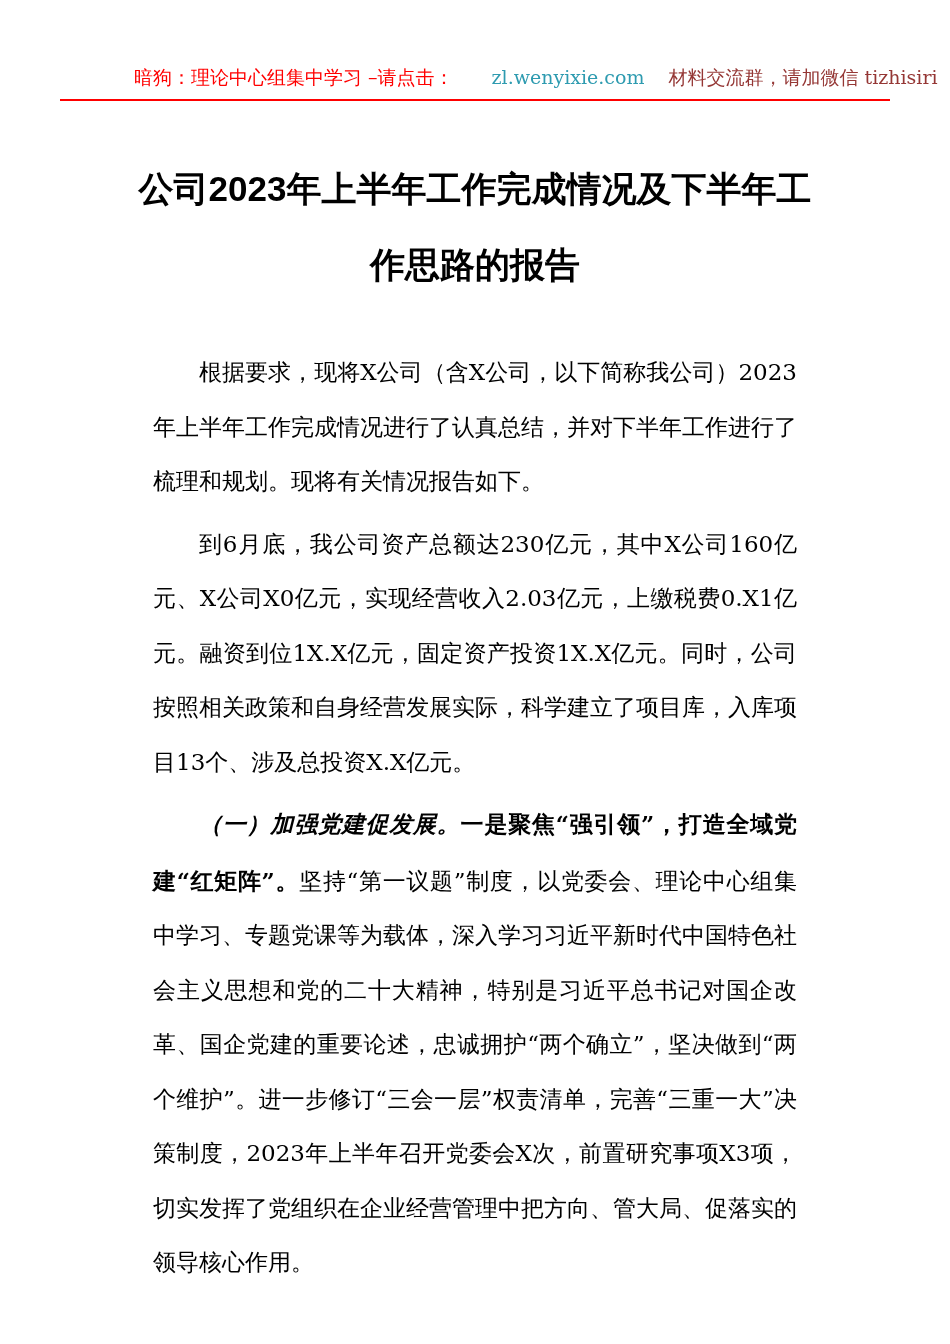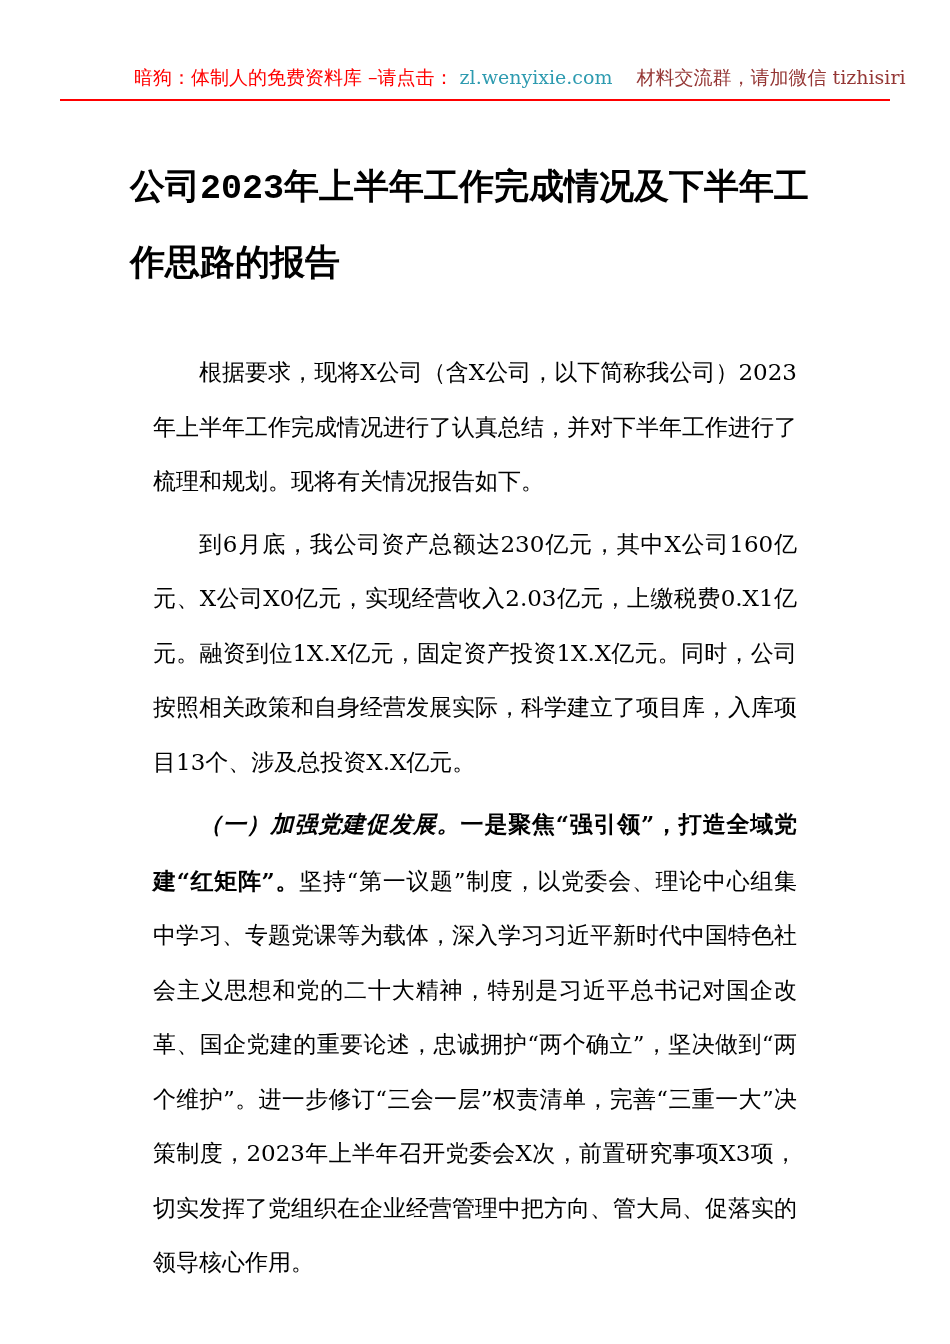--- a/index.html
+++ b/index.html
@@ -29,39 +29,41 @@
   .banner-site {
     color: #ff0000;
   }
   .banner-prompt {
     color: #ff0000;
   }
   .banner-link {
     color: #2e9bb0;
     text-decoration: none;
     cursor: pointer;
+    margin-left: 32px;
   }
   .banner-group {
     color: #953735;
     margin-left: 18px;
   }
   .banner-rule {
     margin-top: 9px;
     height: 2px;
     background: #ff0000;
   }
 
   
   .doc-title {
     width: 690px;
     margin: 50px auto 0 auto;
+    text-align: center;
     font-size: 35px;
     line-height: 76px;
     font-weight: 700;
-    font-family: Liberation Mono, monospace;
+    font-family: Liberation Sans, sans-serif;
   }
   .doc-body {
     margin: 42px 145px 0 145px;
   }
   .para {
     margin: 8px;
     font-size: 23px;
     line-height: 54.5px;
     text-align: justify;
     text-indent: 2em;
@@ -79,21 +81,21 @@
     font-weight: 700;
     font-style: italic;
     font-family: Liberation Mono, monospace;
   }
 </style>
 </head>
 <body>
 
 <header class="banner">
   <div class="banner-line">
-    <span class="banner-site">暗狗：体制人的免费资料库</span>
+    <span class="banner-site">暗狗：理论中心组集中学习</span>
     <span class="banner-prompt">–请点击：</span>
     <a class="banner-link">zl.wenyixie.com</a>
     <span class="banner-group">材料交流群，请加微信 tizhisiri</span>
   </div>
   <div class="banner-rule"></div>
 </header>
 
 <main>
   <h1 class="doc-title">公司2023年上半年工作完成情况及下半年工作思路的报告</h1>
   <div class="doc-body" id="doc-body">

